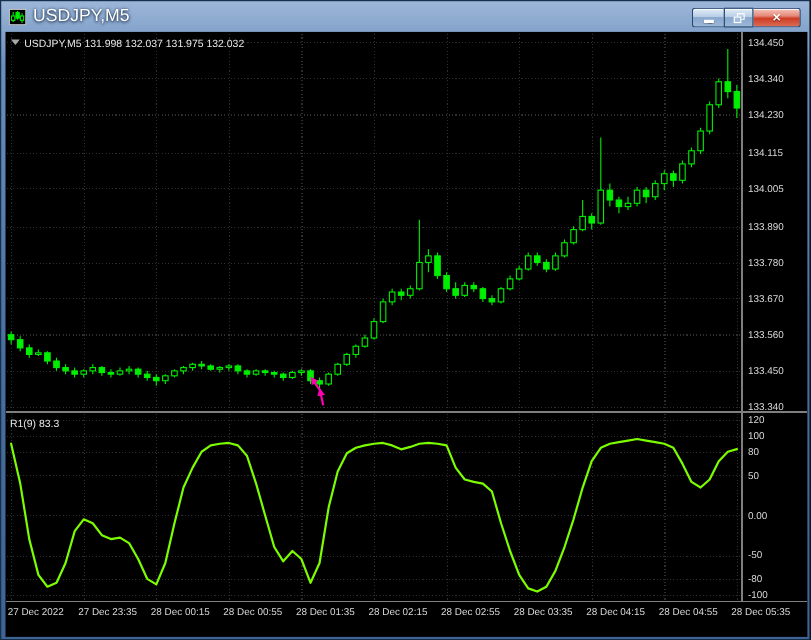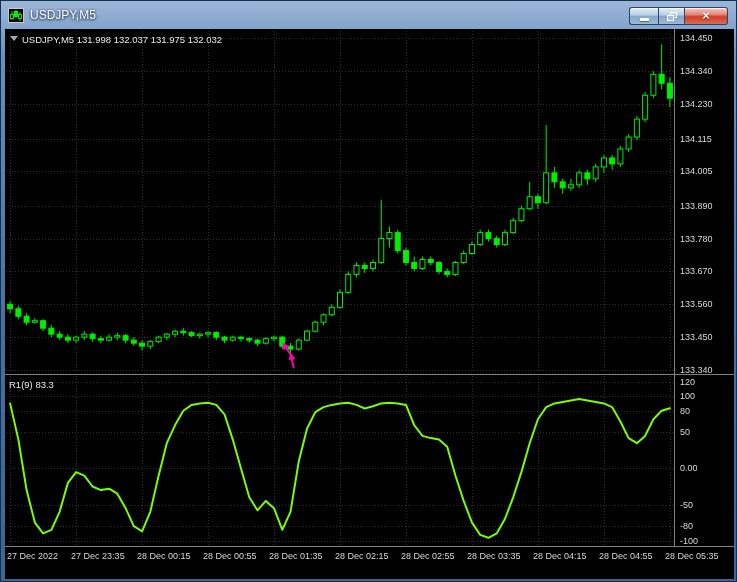--- a/index.html
+++ b/index.html
@@ -3,21 +3,21 @@
 <meta charset="utf-8">
 <style>
   html,body{margin:0;padding:0;width:737px;height:582px;overflow:hidden;
     font-family:"Liberation Sans",sans-serif;background:#000;}
   .window{position:relative;width:737px;height:582px;box-sizing:border-box;
     background:linear-gradient(180deg,#9cb6d8 0%,#6b8fbd 10%,#4a6f9f 55%,#3f6392 100%);
     border:1px solid #14304f;}
   .titlebar{position:absolute;left:0;top:0;width:100%;height:28px;display:flex;
     align-items:center;padding:0 0 0 7px;box-sizing:border-box;}
   .title-icon{flex:0 0 auto;width:16px;height:15px;}
-  .title-text{margin-left:6px;color:#fff;font-size:12px;
+  .title-text{margin-left:6px;color:#fff;font-size:16px;
     text-shadow:0 1px 3px rgba(8,28,56,.95),0 0 2px rgba(8,28,56,.6);}
   .window-buttons{position:absolute;top:6px;right:8px;display:flex;}
   .winbtn{height:18px;box-sizing:border-box;border:1px solid #27466c;display:flex;
     align-items:center;justify-content:center;cursor:default;
     background:linear-gradient(180deg,#e2edf8 0%,#b7cde5 45%,#88a7cb 50%,#9db8d8 100%);
     box-shadow:inset 0 1px 0 rgba(255,255,255,.75);}
   .winbtn.min{width:29px;border-radius:3px 0 0 3px;border-right:none;}
   .winbtn.max{width:27px;}
   .winbtn.close{width:43px;border-radius:0 3px 3px 0;border-left:none;
     background:linear-gradient(180deg,#f7c6bd 0%,#e48979 40%,#cf3d24 55%,#da6c57 100%);}

